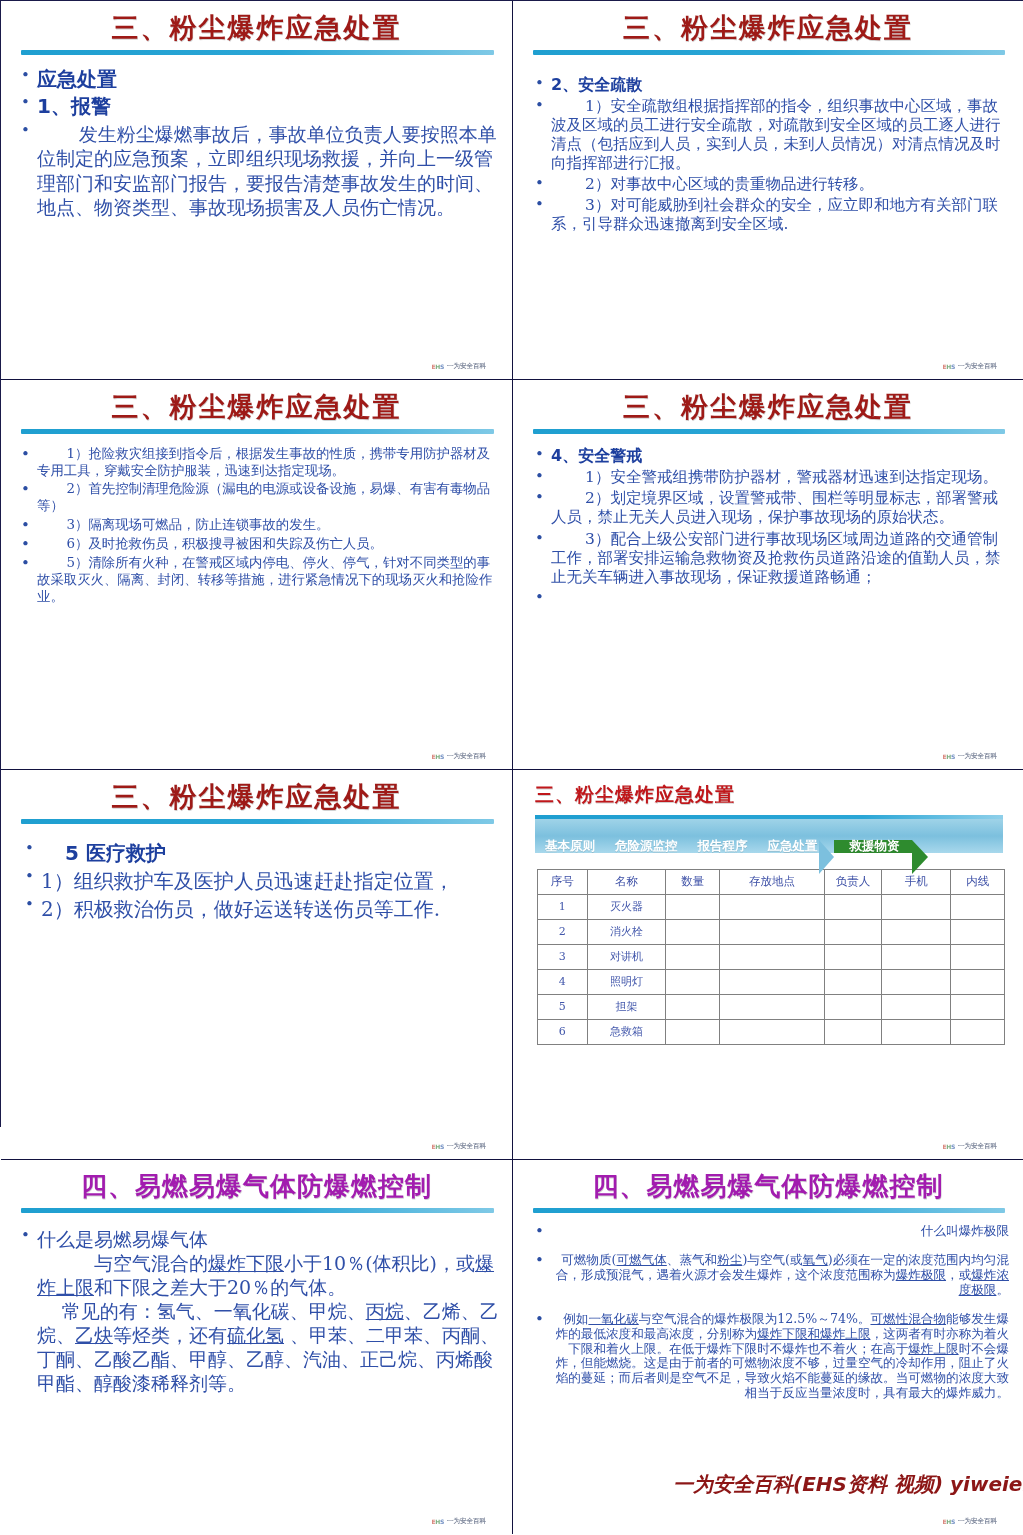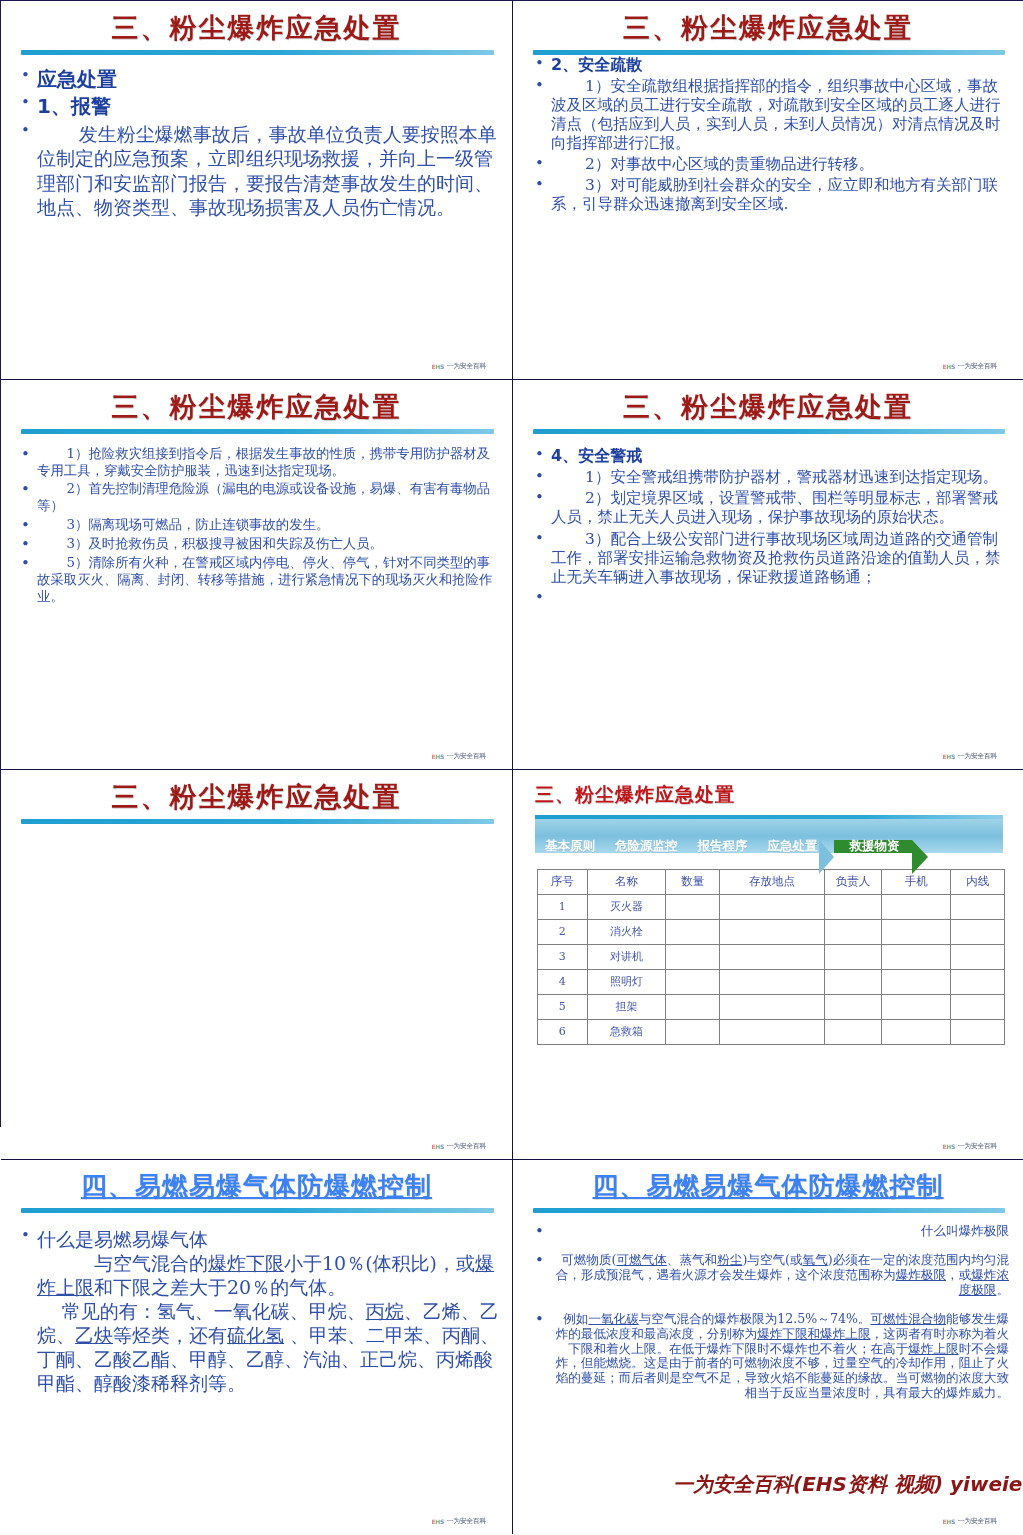--- a/index.html
+++ b/index.html
@@ -35,21 +35,21 @@
     text-align:center;
     font-family:"DejaVu Serif","Liberation Serif",serif;
     font-weight:bold;
     color:#9e1a17;
     letter-spacing:2px;
     padding-top:12px;
     line-height:1.1;
     text-shadow:0.5px 0.5px 0 rgba(0,0,0,0.18);
   }
   .title.big{font-size:27px;}
-  .title.orange{color:#3b82f6;font-size:26px;letter-spacing:1px;text-decoration:underline;}
+  .title.orange{color:#a21caf;font-size:26px;letter-spacing:1px;}
   .title.small-left{
     text-align:left;
     font-size:19px;
     color:#c0171b;
     padding-left:22px;
     padding-top:14px;
     font-family:"DejaVu Sans","Liberation Sans",sans-serif;
     letter-spacing:1px;
   }
   .rule{
@@ -78,21 +78,21 @@
     font-size:15px;
     line-height:1.25;
   }
   .hd{font-weight:bold;color:#1d3f9e;font-family:"DejaVu Sans","Liberation Sans",sans-serif;}
 
   
   .s1 .body{font-size:19px;line-height:1.28;padding-top:12px;}
   .s1 .hd{font-size:20px;}
   .s1 li{margin-bottom:4px;}
 
-  .s2 .body{font-size:15.5px;line-height:1.23;padding:0 16px 0 16px;}
+  .s2 .body{font-size:15.5px;line-height:1.23;padding:20px 16px 0 16px;}
   .s2 .hd{font-size:16px;}
 
   .s3 .body{font-size:13.4px;line-height:1.26;padding:12px 14px 0 14px;}
   .s3 .hd{font-size:13.5px;}
 
   .s4 .body{font-size:15.5px;line-height:1.24;padding:12px 16px 0 16px;}
   .s4 .hd{font-size:16px;}
 
   .s5 .body{font-size:20px;line-height:1.3;padding:16px 16px 0 18px;}
   .s5 .hd{font-size:20px;}
@@ -244,21 +244,21 @@
         <li>
             <span class="ind">1）抢险救灾组接到指令后，根据发生事故的性质，携带专用防护器材及专用工具，穿戴安全防护服装，迅速到达指定现场。</span>
           </li>
         <li>
             <span class="ind">2）首先控制清理危险源（漏电的电源或设备设施，易爆、有害有毒物品等）</span>
           </li>
         <li>
             <span class="ind">3）隔离现场可燃品，防止连锁事故的发生。</span>
           </li>
         <li>
-            <span class="ind">3）及时抢救伤员，积极搜寻被困和失踪及伤亡人员。</span>
+            <span class="ind">6）及时抢救伤员，积极搜寻被困和失踪及伤亡人员。</span>
           </li>
         <li>
             <span class="ind">5）清除所有火种，在警戒区域内停电、停火、停气，针对不同类型的事故采取灭火、隔离、封闭、转移等措施，进行紧急情况下的现场灭火和抢险作业。</span>
           </li>
       </ul>
     </div>
     <div class="logo">
       <span class="mark"><i class="m1">E</i><i class="m2">H</i><i class="m3">S</i></span>
       <span class="ltxt">一为安全百科</span>
     </div>
@@ -284,20 +284,29 @@
     </div>
     <div class="logo">
       <span class="mark"><i class="m1">E</i><i class="m2">H</i><i class="m3">S</i></span>
       <span class="ltxt">一为安全百科</span>
     </div>
   </div>
 
   <div class="slide s5">
     <div class="title big">三、粉尘爆炸应急处置</div>
     <div class="rule"></div>
+    <div class="body">
+      <ul class="bl">
+        <li>
+            <span class="hd ind1">5 医疗救护</span>
+          </li>
+        <li><span>1）组织救护车及医护人员迅速赶赴指定位置，</span></li>
+        <li><span>2）积极救治伤员，做好运送转送伤员等工作.</span></li>
+      </ul>
+    </div>
     <div class="logo">
       <span class="mark"><i class="m1">E</i><i class="m2">H</i><i class="m3">S</i></span>
       <span class="ltxt">一为安全百科</span>
     </div>
   </div>
 
   <div class="slide s6 col2">
     <div class="title small-left">三、粉尘爆炸应急处置</div>
     <div class="navwrap">
       <div class="navtop"></div>

